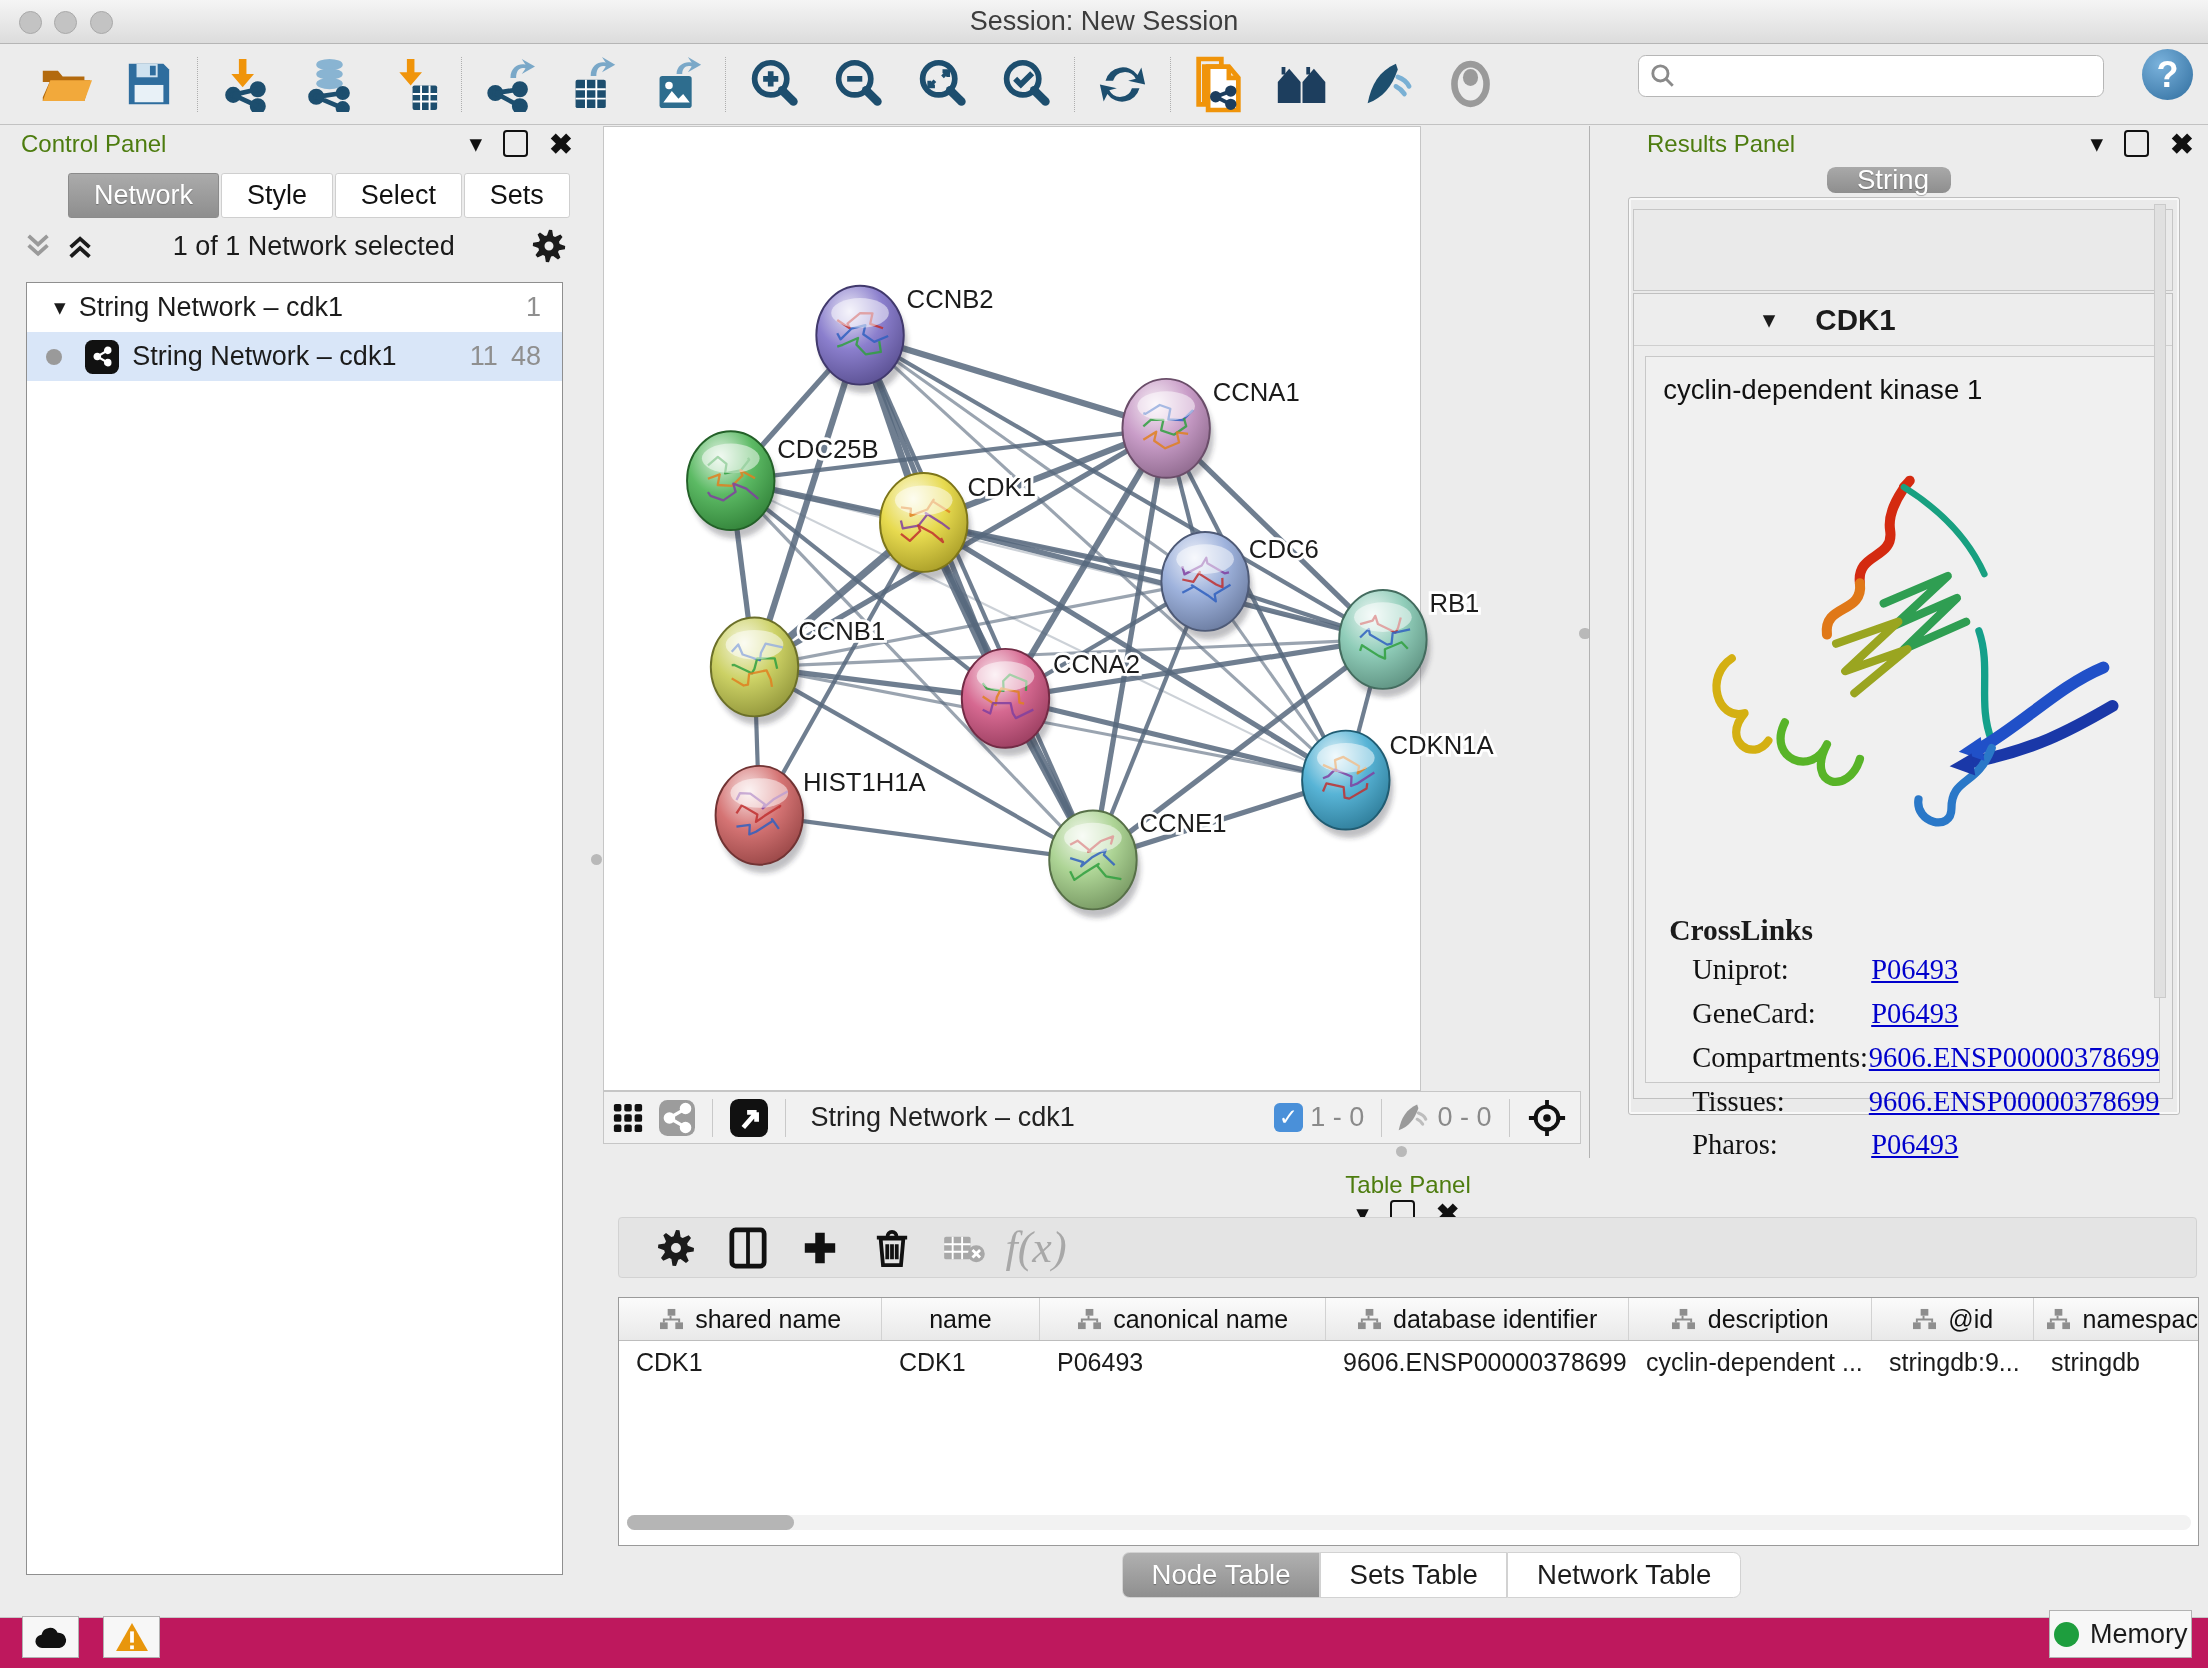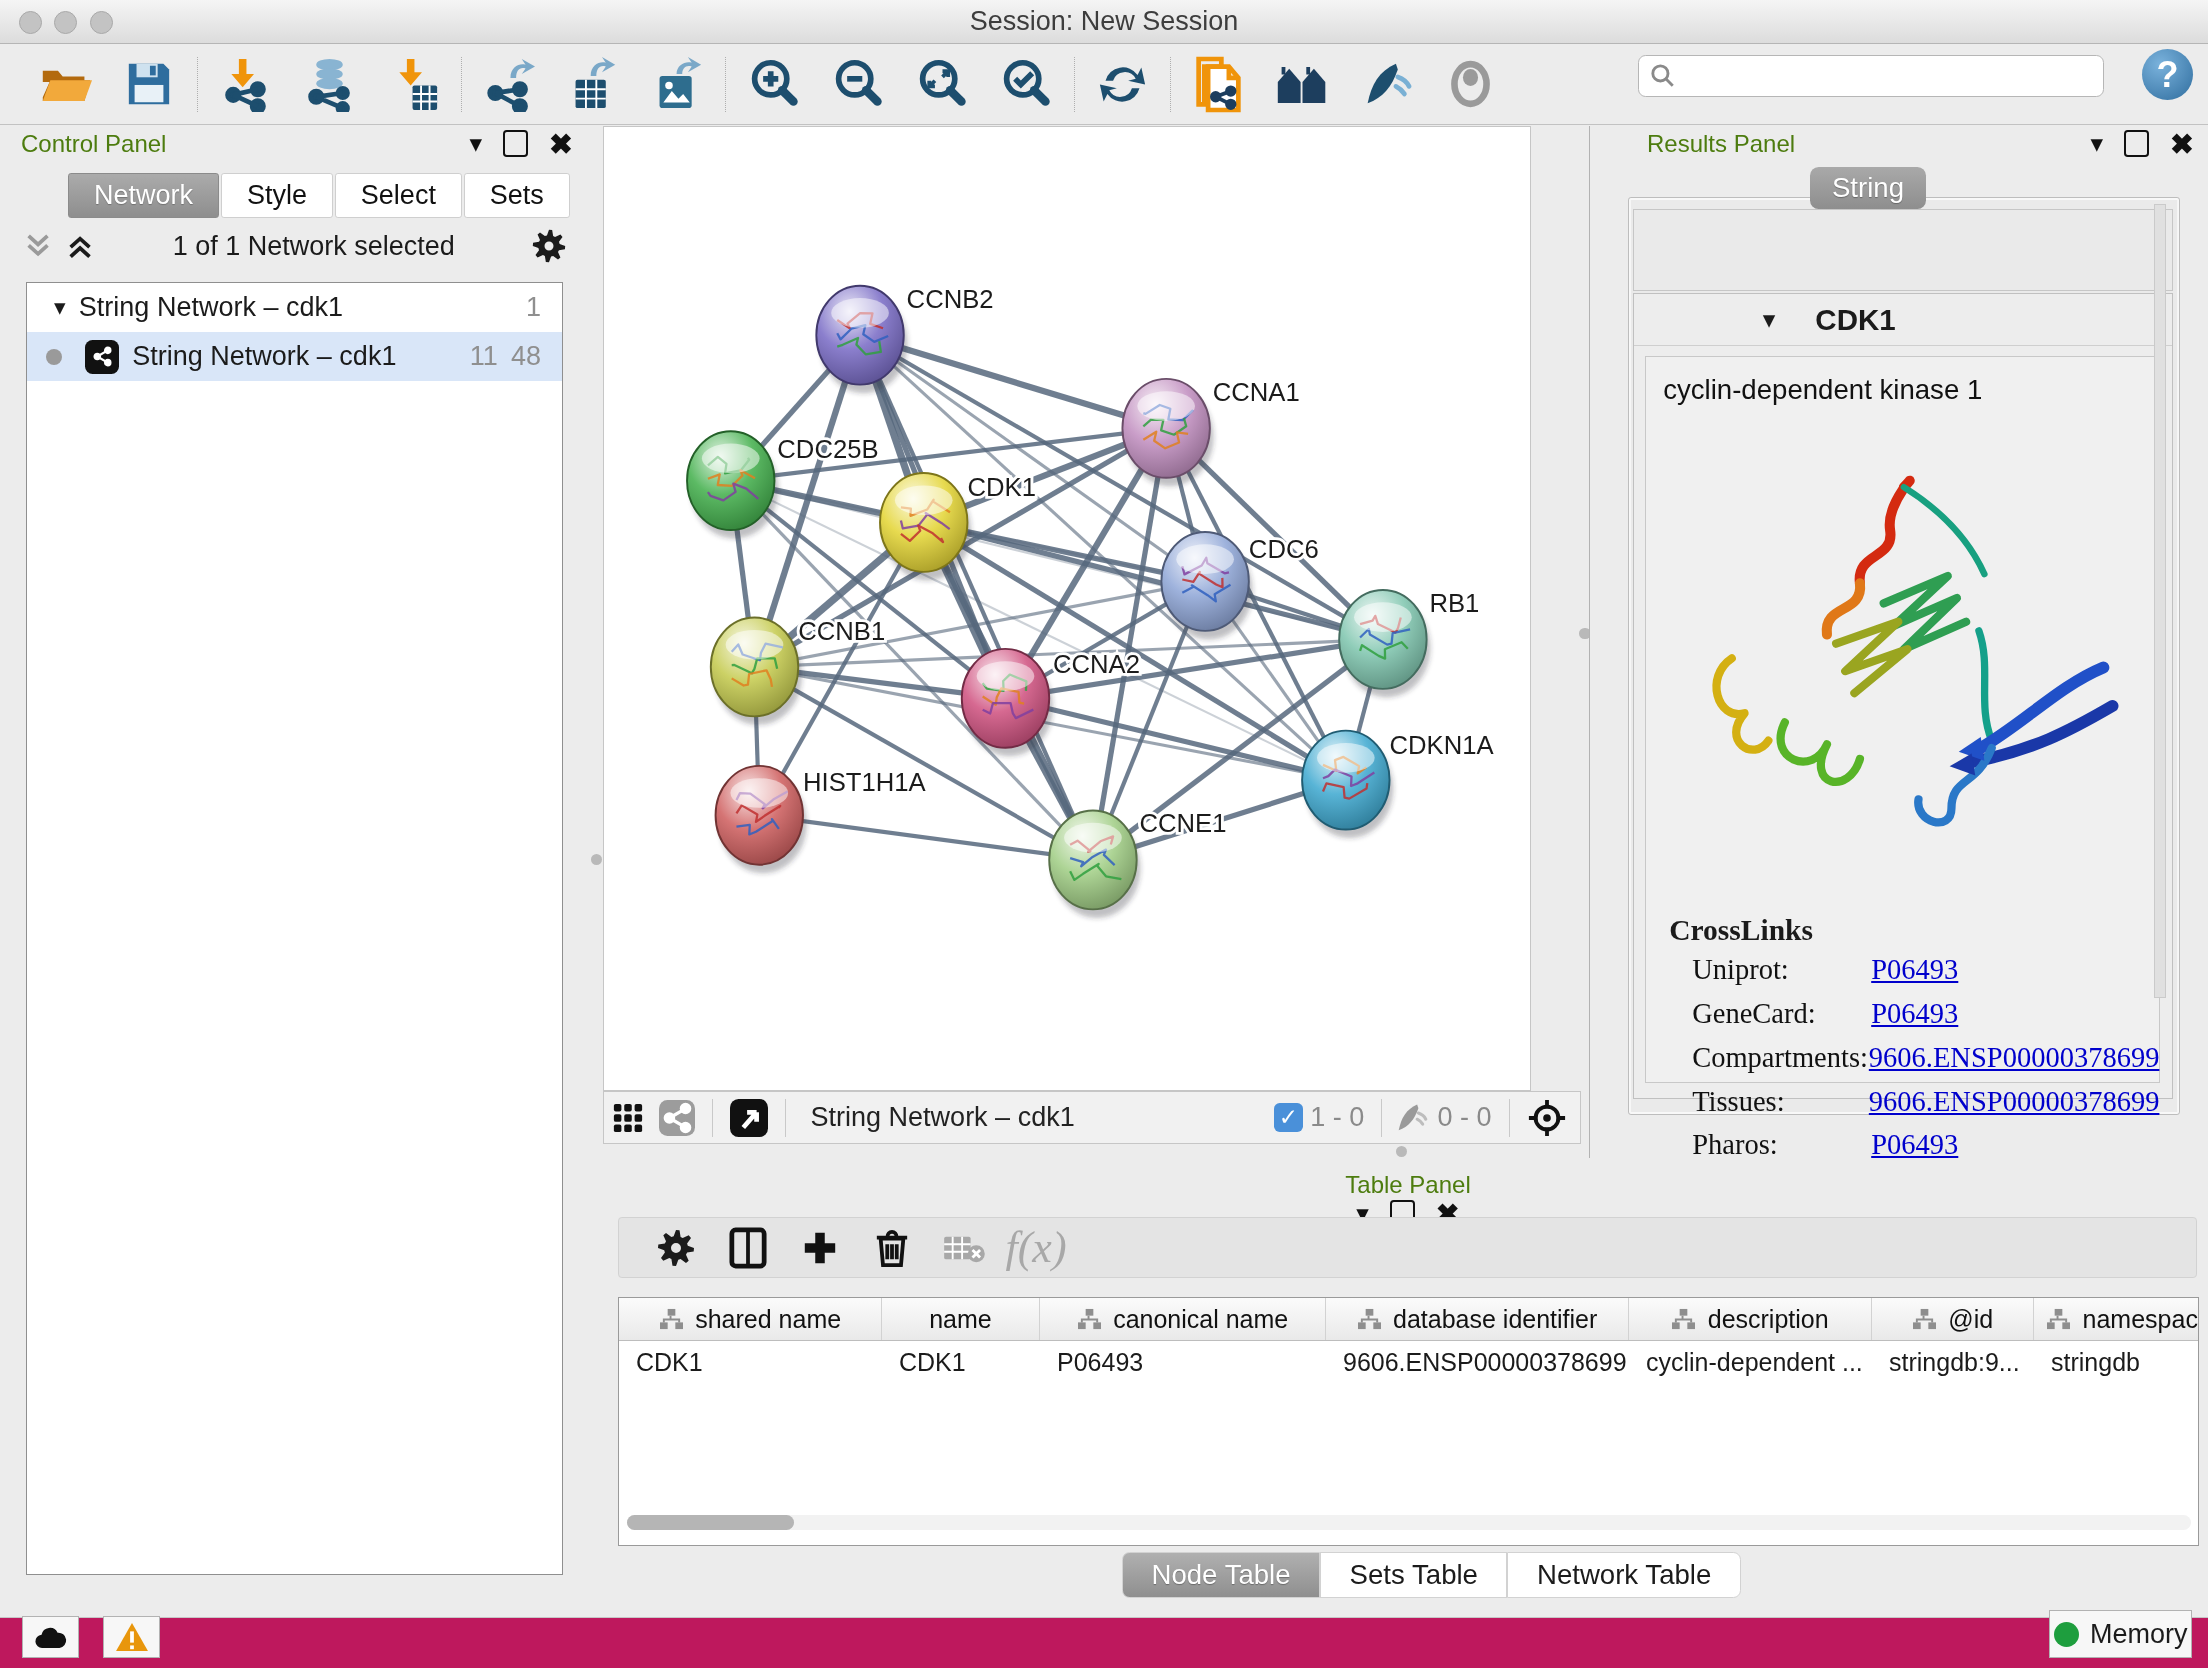--- a/index.html
+++ b/index.html
@@ -46,38 +46,38 @@
   .treebox{left:26px;top:156px;width:535px;height:1291px;background:#fff;border:1.9px solid #8f8f8f;}
   .trow{height:49px;display:flex;align-items:center;font-size:27px;}
   .trow .cnt{color:#8f8f8f;margin-left:13.3px;}
   .trow.sel{background:#d9e6f8;}
   .texp{margin:0 13.3px 0 27px;font-size:23px;}
   .tdot{width:16px;height:16px;border-radius:50%;background:#9a9a9a;margin:0 23px 0 19px;}
   .appicon{width:34px;height:34px;border-radius:7.6px;background:#111;display:flex;align-items:center;
            justify-content:center;margin-right:13.3px;}
   .spacer{flex:1;}
   
-  .canvas{left:603px;top:126px;width:928px;height:965px;background:#fff;border:1px solid #c6c6c6;box-sizing:border-box;}
+  .canvas{left:603px;top:126px;width:818px;height:965px;background:#fff;border:1px solid #c6c6c6;box-sizing:border-box;}
   .navbar{left:603px;top:1091px;width:978px;height:53px;background:#f1f1f1;border:1px solid #c6c6c6;
           display:flex;align-items:center;box-sizing:border-box;}
   .nbtn{margin:0 7.6px;display:flex;align-items:center;justify-content:center;}
   .nsep{width:0;height:38px;border-left:1px solid #c9c9c9;margin:0 9.5px;}
   .nname{font-size:27px;color:#222;margin-left:15px;flex:1;}
   .ncount{font-size:27px;color:#8a8a8a;margin:0 7.6px;}
   .chk{width:28.5px;height:28.5px;border-radius:5.7px;background:#4a90d9;color:#fff;font-size:23px;
        display:flex;align-items:center;justify-content:center;}
   
   .hdot{width:11.4px;height:11.4px;border-radius:50%;background:#b9b9b9;}
   
   .results{left:1589px;top:126px;width:619px;height:1033px;background:#ececec;border-left:1px solid #b2b2b2;box-sizing:border-box;}
   .res-head{left:57px;top:1.9px;width:547px;height:32px;display:flex;align-items:center;}
   .res-head .panel-title{flex:1;}
-  .stringtab{left:220px;top:41px;width:116px;height:42px;background:linear-gradient(#a9a9a9,#8e8e8e);
+  .stringtab{left:237px;top:41px;width:116px;height:26px;background:linear-gradient(#a9a9a9,#8e8e8e);
              border-radius:8.6px;color:#fff;font-size:27.6px;display:flex;align-items:center;justify-content:center;
-             text-shadow:0 1px 1px rgba(0,0,0,.3);z-index:2;}
+             text-shadow:0 1px 1px rgba(0,0,0,.3);z-index:2;padding-left:8px;}
   .res-outer{left:38px;top:71px;width:550px;height:916px;background:#eaeaea;border:1.9px solid #bdbdbd;
              border-radius:2.9px;box-shadow:inset 0 0 0 1.9px #f8f8f8;}
   .btnrow{left:3.8px;top:11.4px;width:538px;height:80px;border:1px solid #c6c6c6;}
   .pushbtn{height:42px;background:linear-gradient(#ffffff,#f0f0f0);border:1px solid #bdbdbd;border-radius:9.5px;
            font-size:27px;display:flex;align-items:center;justify-content:center;box-shadow:0 1px 1.9px rgba(0,0,0,.15);}
   .res-section{left:3.8px;top:95px;width:538px;height:804px;border:1px solid #c0c0c0;background:#ededed;}
   .sec-head{height:51px;display:flex;align-items:center;border-bottom:1px solid #cfcfcf;}
   .sec-head .tri{margin-left:129px;font-size:25px;}
   .sec-head .gene{margin-left:40px;font-size:29.5px;font-weight:bold;}
   .sec-body{margin:9.5px 11.4px;height:725px;border:1px solid #c8c8c8;background:#f0f0f0;position:relative;}

